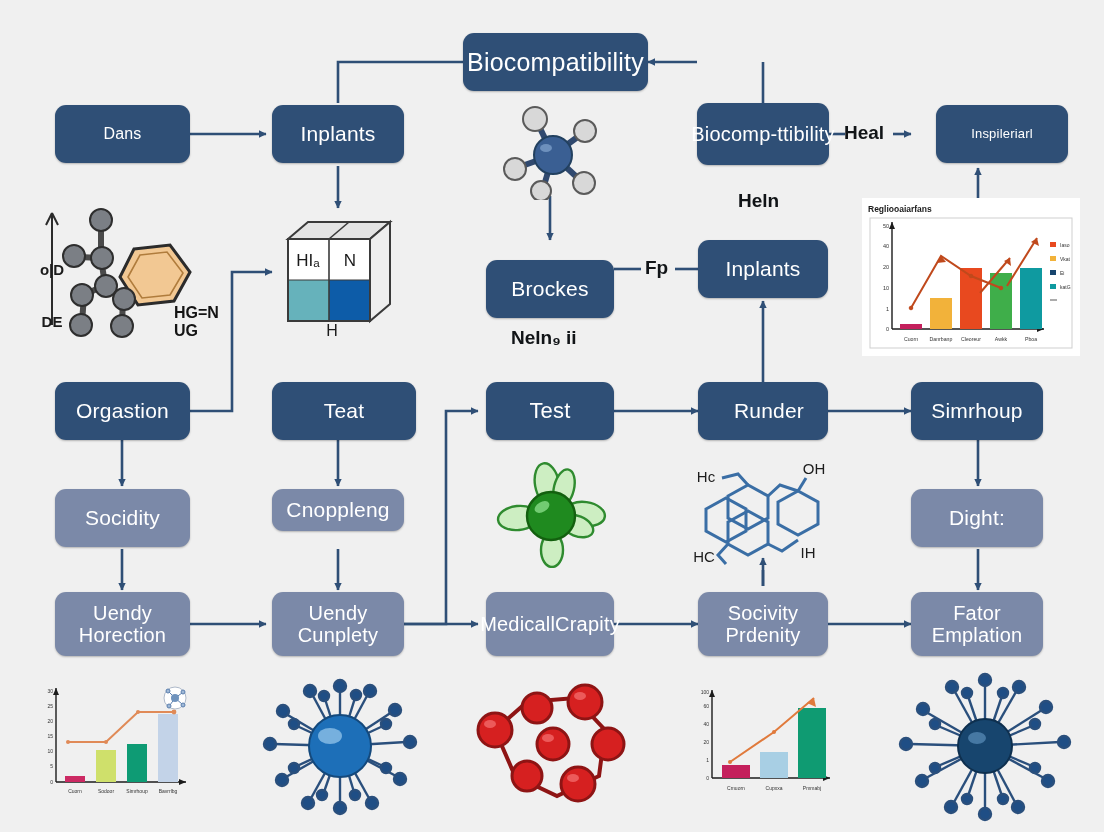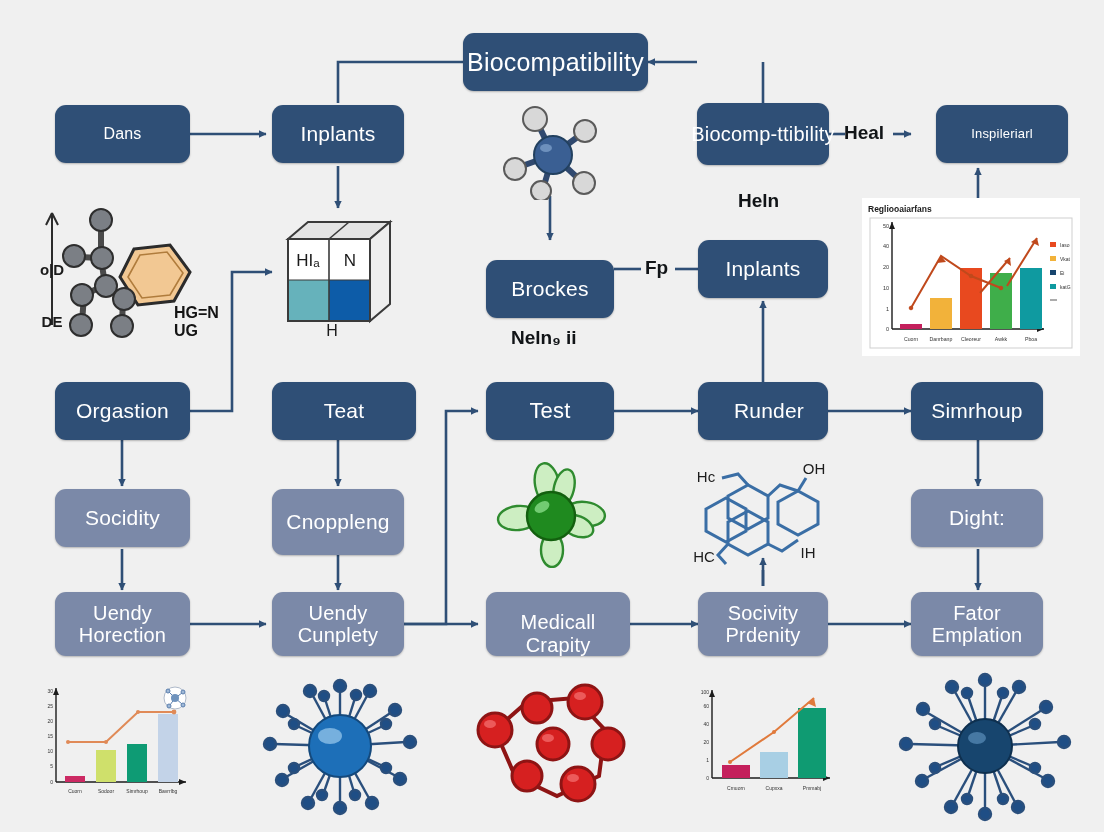--- a/index.html
+++ b/index.html
@@ -177,39 +177,39 @@
   </div>
 
   <div class="node dark" style="left:911px;top:382px;width:132px;height:58px;font-size:21px;">
     <span>Simrhoup</span>
   </div>
 
   <div class="node light" style="left:55px;top:489px;width:135px;height:58px;font-size:21px;">
     <span>Socidity</span>
   </div>
 
-  <div class="node light" style="left:272px;top:489px;width:132px;height:66px;font-size:21px;align-items:center;">
+  <div class="node light" style="left:272px;top:489px;width:132px;height:42px;font-size:21px;align-items:center;">
     <span>Cnoppleng</span>
   </div>
 
   <div class="node light" style="left:911px;top:489px;width:132px;height:58px;font-size:21px;">
     <span>Dight:</span>
   </div>
 
   <div class="node light" style="left:55px;top:592px;width:135px;height:64px;font-size:20px;flex-direction:column;">
     <span>Uendy</span>
     <span>Horection</span>
   </div>
 
   <div class="node light" style="left:272px;top:592px;width:132px;height:64px;font-size:20px;flex-direction:column;">
     <span>Uendy</span>
     <span>Cunplety</span>
   </div>
 
-  <div class="node light" style="left:486px;top:592px;width:144px;height:64px;font-size:20px;flex-direction:column;justify-content:flex-end;">
+  <div class="node light" style="left:486px;top:592px;width:128px;height:64px;font-size:20px;flex-direction:row;">
     <span>Medicall</span>
     <span>Crapity</span>
   </div>
 
   <div class="node light" style="left:698px;top:592px;width:130px;height:64px;font-size:20px;flex-direction:column;">
     <span>Socivity</span>
     <span>Prdenity</span>
   </div>
 
   <div class="node light" style="left:911px;top:592px;width:132px;height:64px;font-size:20px;flex-direction:column;">

